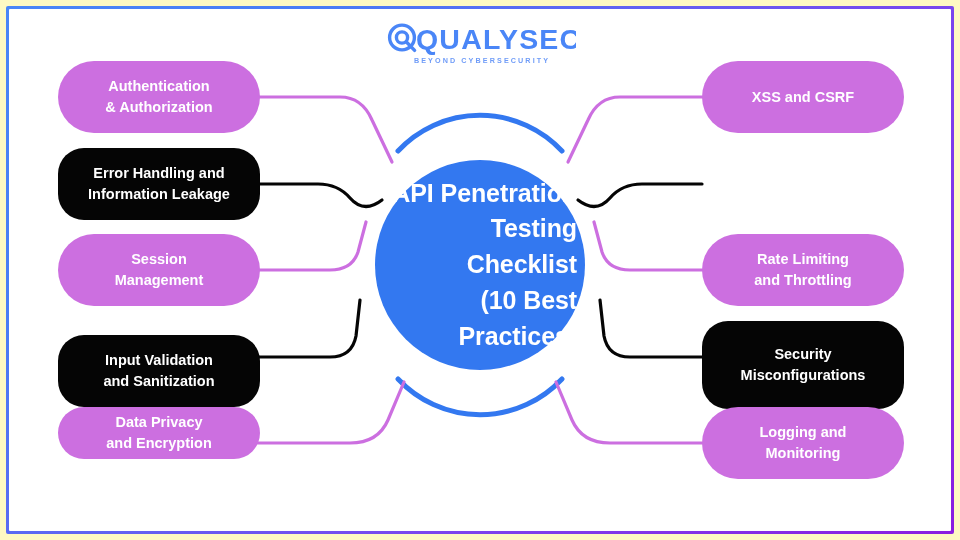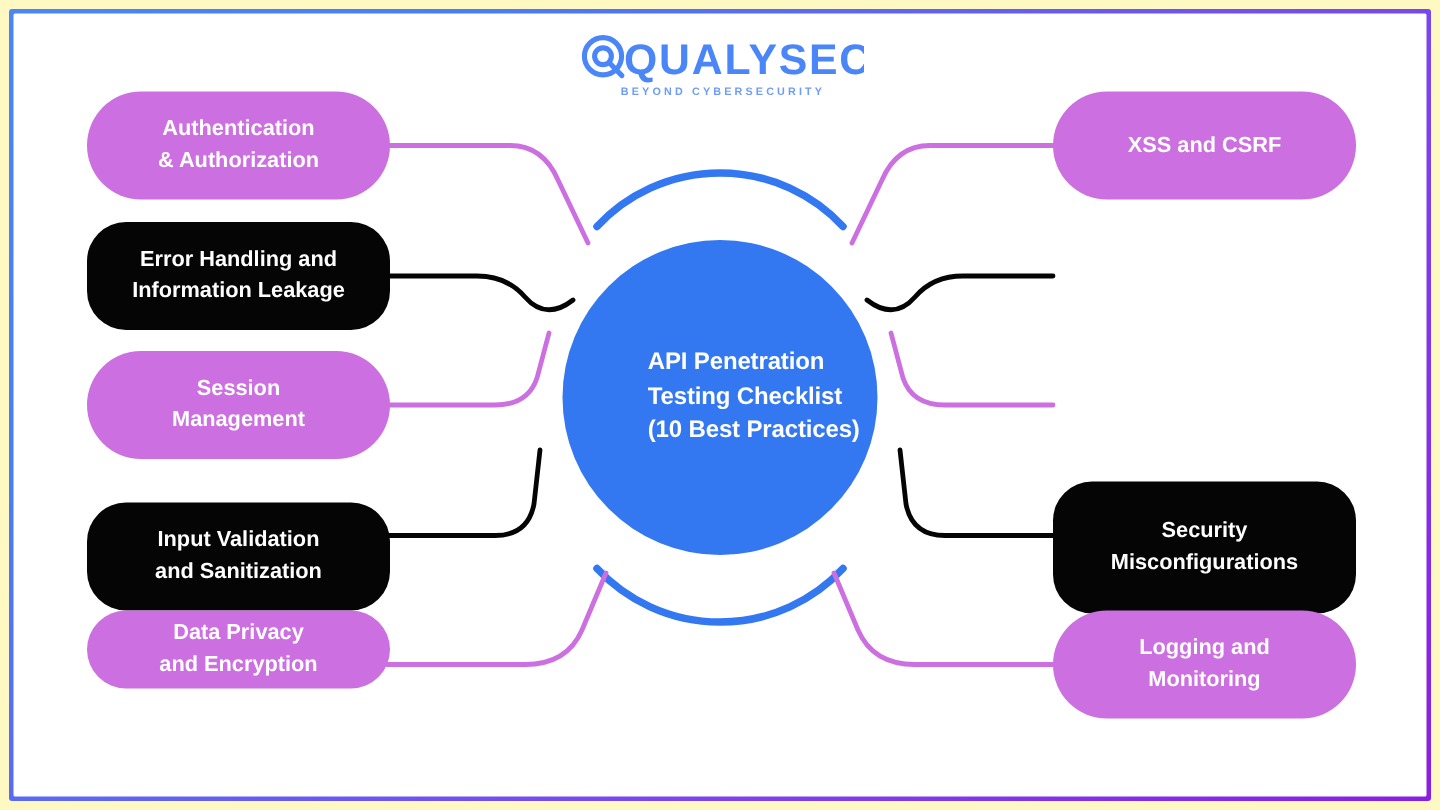--- a/index.html
+++ b/index.html
@@ -64,28 +64,27 @@
     width: 210px;
     height: 210px;
     border-radius: 50%;
     background: #3378f0;
     display: flex;
     align-items: center;
     justify-content: center;
   }
   #hub-title {
     color: #ffffff;
-    font-size: 16px;
+    font-size: 25px;
     font-weight: bold;
     line-height: 1.43;
-    text-align: left;
+    text-align: right;
     letter-spacing: -0.1px;
     white-space: pre-line;
     padding: 0 8px;
-    margin-left: 45px;
   }
 
   
   .node {
     position: absolute;
     display: flex;
     align-items: center;
     justify-content: center;
     text-align: center;
     color: #ffffff;
@@ -169,20 +168,24 @@
 and Sanitization</span>
   </div>
   <div class="node purple" style="left:58px;  top:407px; width:202px; height:52px;">
     <span>Data Privacy
 and Encryption</span>
   </div>
 
   <div class="node purple" style="left:702px; top:61px;  width:202px; height:72px;">
     <span>XSS and CSRF</span>
   </div>
+  <div class="node purple" style="left:702px; top:234px; width:202px; height:72px;">
+    <span>Rate Limiting
+and Throttling</span>
+  </div>
   <div class="node black" style="left:702px; top:321px; width:202px; height:88px;">
     <span>Security
 Misconfigurations</span>
   </div>
   <div class="node purple" style="left:702px; top:407px; width:202px; height:72px;">
     <span>Logging and
 Monitoring</span>
   </div>
 
 </div>

